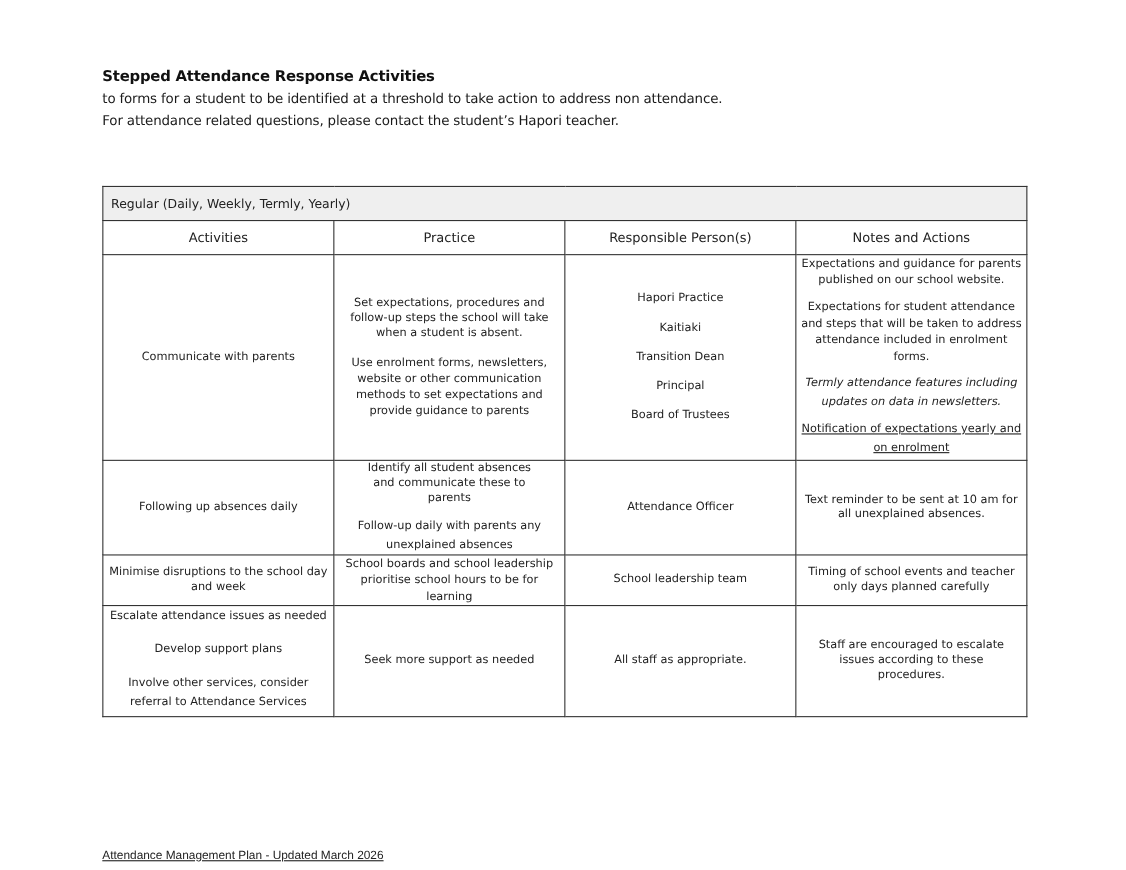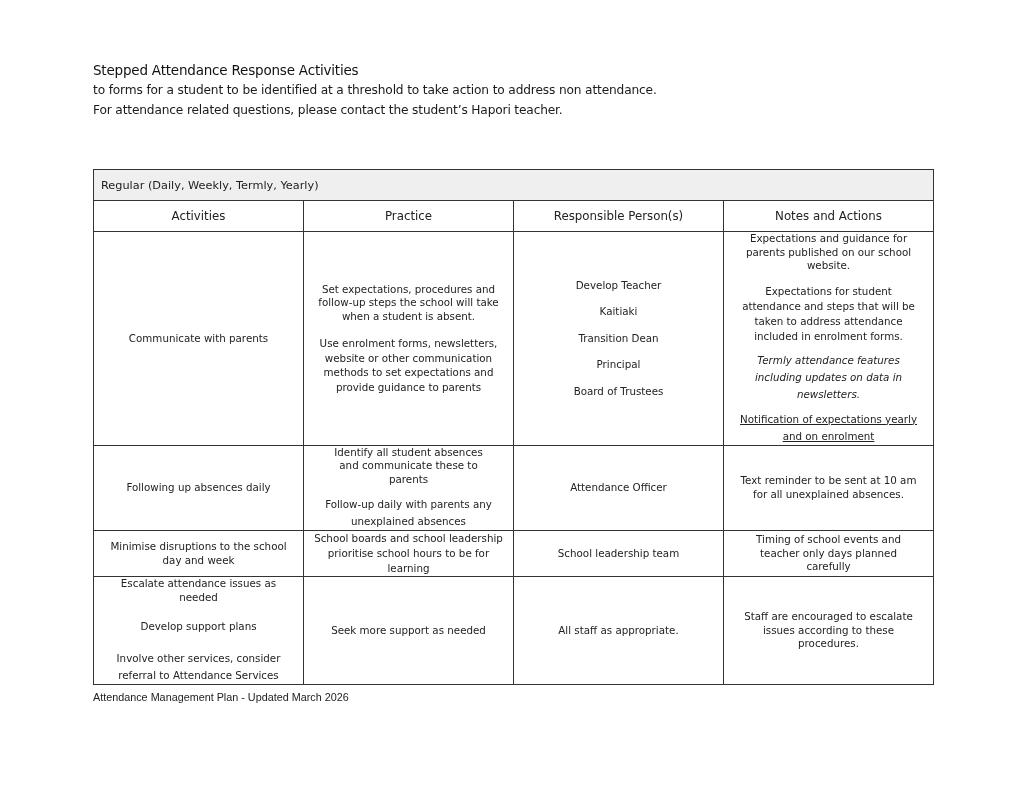--- a/index.html
+++ b/index.html
@@ -18,21 +18,21 @@
     .page {
       position: absolute;
       left: 0; top: 0;
       width: 1024px; height: 791px;
     }
     .heading {
       position: absolute;
       left: 93px;
       top: 62px;
       font-size: 13.5px;
-      font-weight: normal;
+      font-weight: bold;
       color: #111;
       letter-spacing: -0.2px;
       white-space: nowrap;
     }
     .intro {
       position: absolute;
       left: 93px;
       top: 81px;
       width: 850px;
       font-size: 12.2px;
@@ -49,21 +49,21 @@
       width: 840px;
       border-collapse: collapse;
       table-layout: fixed;
       font-size: 10.3px;
       color: #222;
     }
     table.att td, table.att th {
       border: 1.3px solid #333;
       text-align: center;
       vertical-align: middle;
-      padding: 0 15px;
+      padding: 0 4px;
       font-weight: normal;
     }
     .section-row td {
       background: #efefef;
       text-align: left !important;
       font-size: 11.3px;
       height: 30px;
       padding-left: 7px !important;
       color: #222;
     }
@@ -75,25 +75,26 @@
     .cell-lines .ln { display: block; line-height: 13.5px; }
     .cell-lines .gap { display: block; height: 13px; }
     .row-1 td { height: 186px; }
     .row-2 td { height: 84px; }
     .row-3 td { height: 42px; }
     .row-4 td { height: 100px; }
 
     .footer {
       position: absolute;
       left: 93px;
-      top: 691px;
+      top: 772px;
       font-family: "Liberation Sans", "DejaVu Sans", sans-serif;
       font-size: 10.8px;
       color: #222;
       white-space: nowrap;
+      text-decoration: underline;
     }
   </style>
 </head>
 <body>
 
 <div class="page">
 
   <div class="heading">Stepped Attendance Response Activities</div>
 
   <div class="intro">
@@ -122,21 +123,21 @@
     <tr class="row-1">
       <td class="cell-lines">
         <span class="ln">Communicate with parents</span>
       </td>
       <td class="cell-lines" style="padding:0 10px;">
         <span class="ln">Set expectations, procedures and follow-up steps the school will take when a student is absent.</span>
         <span class="gap"></span>
         <span class="ln" style="line-height:14.5px;">Use enrolment forms, newsletters, website or other communication methods to set expectations and provide guidance to parents</span>
       </td>
       <td class="cell-lines">
-        <span class="ln">Develop Teacher</span>
+        <span class="ln">Hapori Practice</span>
         <span class="gap"></span>
         <span class="ln">Kaitiaki</span>
         <span class="gap"></span>
         <span class="ln">Transition Dean</span>
         <span class="gap"></span>
         <span class="ln">Principal</span>
         <span class="gap"></span>
         <span class="ln">Board of Trustees</span>
       </td>
       <td class="cell-lines">

